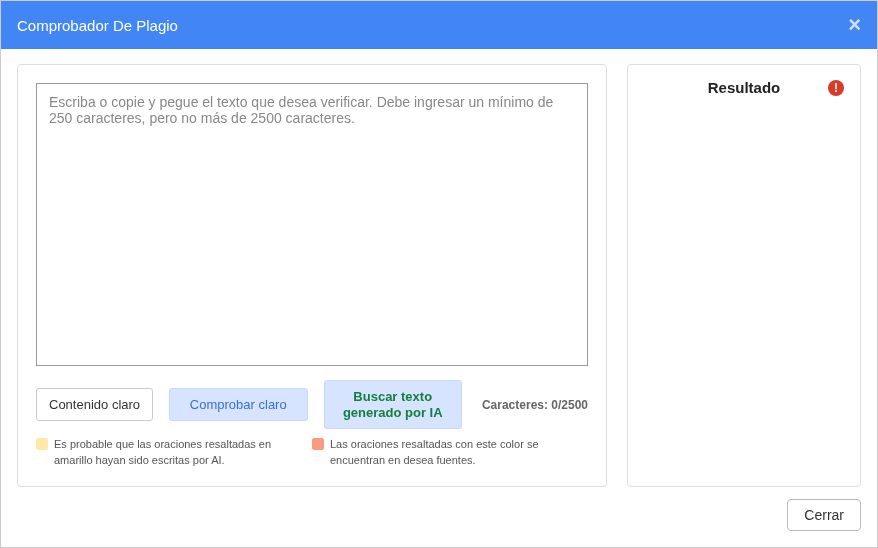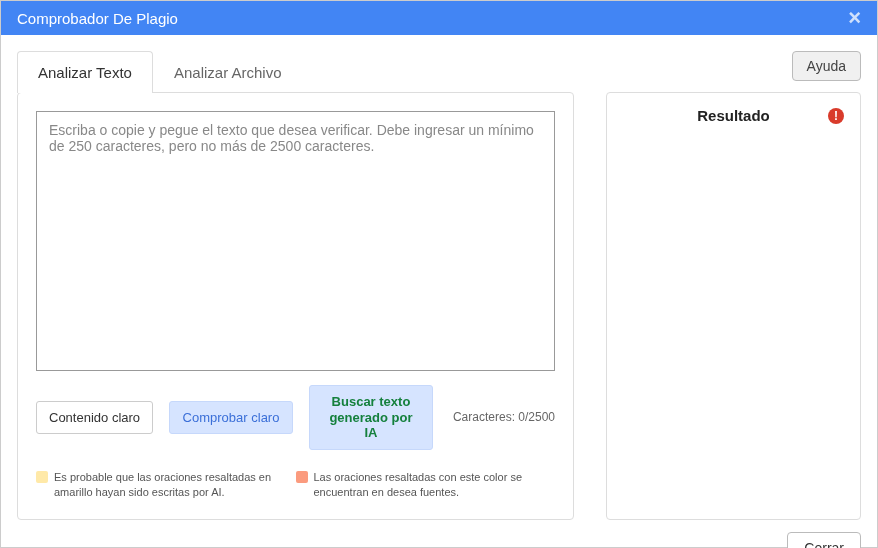--- a/index.html
+++ b/index.html
@@ -17,21 +17,21 @@
       width: 878px;
       height: 548px;
       border: 1px solid #ccc;
       display: flex;
       flex-direction: column;
       position: relative;
     }
     .modal-header {
       background: #4285f4;
       color: #fff;
-      padding: 6px 16px;
+      padding: 13px 16px;
       display: flex;
       align-items: center;
       justify-content: space-between;
       font-size: 15px;
     }
     .modal-close {
       color: #cfe0fc;
       font-size: 22px;
       cursor: pointer;
       font-weight: bold;
@@ -140,24 +140,25 @@
       border-color: #c6d8fb;
       flex: 1;
       font-weight: bold;
       line-height: 1.2;
     }
     .char-count {
       font-size: 12px;
       color: #666;
       white-space: nowrap;
       margin-left: 4px;
+      font-weight: bold;
     }
     .legend-row {
       display: flex;
-      margin-top: 20px;
+      margin-top: 8px;
       font-size: 11px;
       color: #555;
       line-height: 1.4;
     }
     .legend-item {
       display: flex;
       gap: 6px;
       flex: 1;
     }
     .swatch {
@@ -167,26 +168,25 @@
       flex-shrink: 0;
       margin-top: 1px;
     }
     .swatch-yellow {
       background: #ffe9a8;
     }
     .swatch-orange {
       background: #fb9b7e;
     }
     .right-panel {
-      width: 255px;
+      width: 234px;
       border: 1px solid #ddd;
       border-radius: 4px;
       background: #fff;
       padding: 14px 16px;
-      margin-left: 12px;
     }
     .result-header {
       display: flex;
       align-items: center;
       justify-content: center;
       position: relative;
     }
     .result-title {
       font-weight: bold;
       font-size: 15px;
@@ -225,27 +225,20 @@
 </head>
 <body>
 
 <div class="modal">
   <div class="modal-header">
     <span>Comprobador De Plagio</span>
     <span class="modal-close">×</span>
   </div>
 
   <div class="modal-body">
-    <div class="top-row">
-      <div class="tabs">
-        <div class="tab active">Analizar Texto</div>
-        <div class="tab">Analizar Archivo</div>
-      </div>
-      <button class="help-btn">Ayuda</button>
-    </div>
 
     <div class="content-row">
       <div class="left-panel">
         <textarea class="textarea" placeholder="Escriba o copie y pegue el texto que desea verificar. Debe ingresar un mínimo de 250 caracteres, pero no más de 2500 caracteres." style=""></textarea>
 
         <div class="btn-row">
           <button class="btn">Contenido claro</button>
           <button class="btn btn-primary-light">Comprobar claro</button>
           <button class="btn btn-primary-light2">Buscar texto generado por IA</button>
           <span class="char-count">Caracteres: 0/2500</span>

